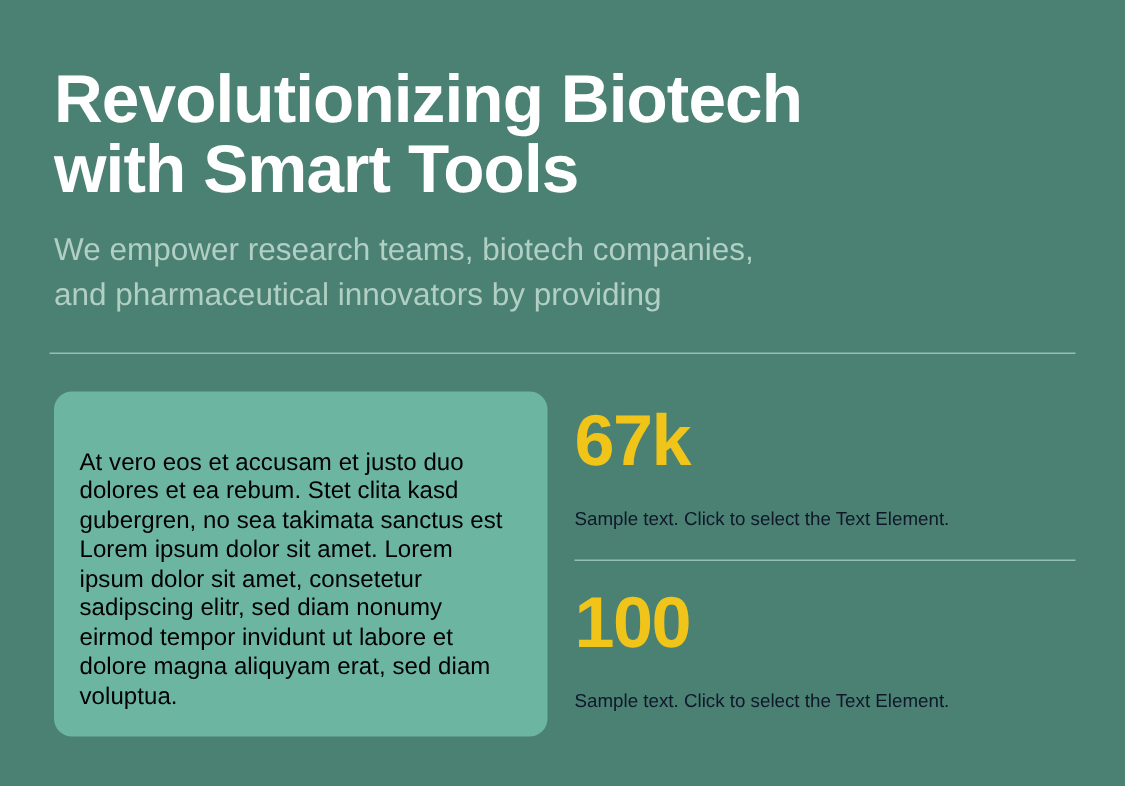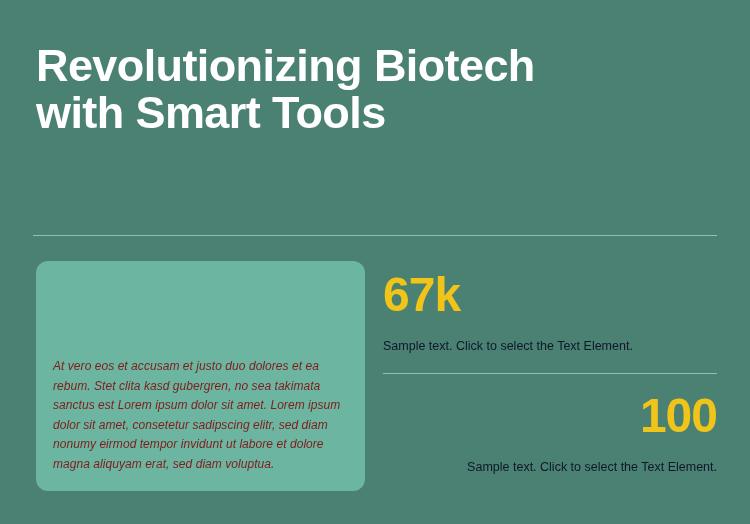--- a/index.html
+++ b/index.html
@@ -77,41 +77,39 @@
     background: #6cb5a0;
     border-radius: 12px;
     box-sizing: border-box;
     padding: 17px;
     display: flex;
     align-items: flex-end;
   }
 
   .card-text {
     margin: 0;
-    font-size: 12px;
+    font-size: 16px;
     line-height: 19.5px;
-    color: #7f1d1d;
+    color: #000000;
     letter-spacing: 0.05px;
-    font-style: italic;
   }
 
   
   .stats {
     position: absolute;
     left: 383px;
     top: 262px;
     width: 334px;
   }
 
   .stat {
     position: relative;
   }
   .stat-two {
     margin-top: 28px;
-    text-align: right;
   }
 
   .stat-value {
     margin: 0;
     font-size: 48px;
     line-height: 66px;
     font-weight: bold;
     letter-spacing: -1px;
     color: #f0c419;
   }
@@ -125,20 +123,22 @@
   }
 </style>
 </head>
 <body>
 
 <div class="page">
 
   <section class="hero">
     <h1 class="headline">Revolutionizing Biotech
 with Smart Tools</h1>
+    <p class="subhead">We empower research teams, biotech companies,
+and pharmaceutical innovators by providing</p>
   </section>
 
   <div class="rule rule-top"></div>
 
   <div class="card">
     <p class="card-text">At vero eos et accusam et justo duo dolores et ea rebum. Stet clita kasd gubergren, no sea takimata sanctus est Lorem ipsum dolor sit amet. Lorem ipsum dolor sit amet, consetetur sadipscing elitr, sed diam nonumy eirmod tempor invidunt ut labore et dolore magna aliquyam erat, sed diam voluptua.</p>
   </div>
 
   <div class="stats">
 

